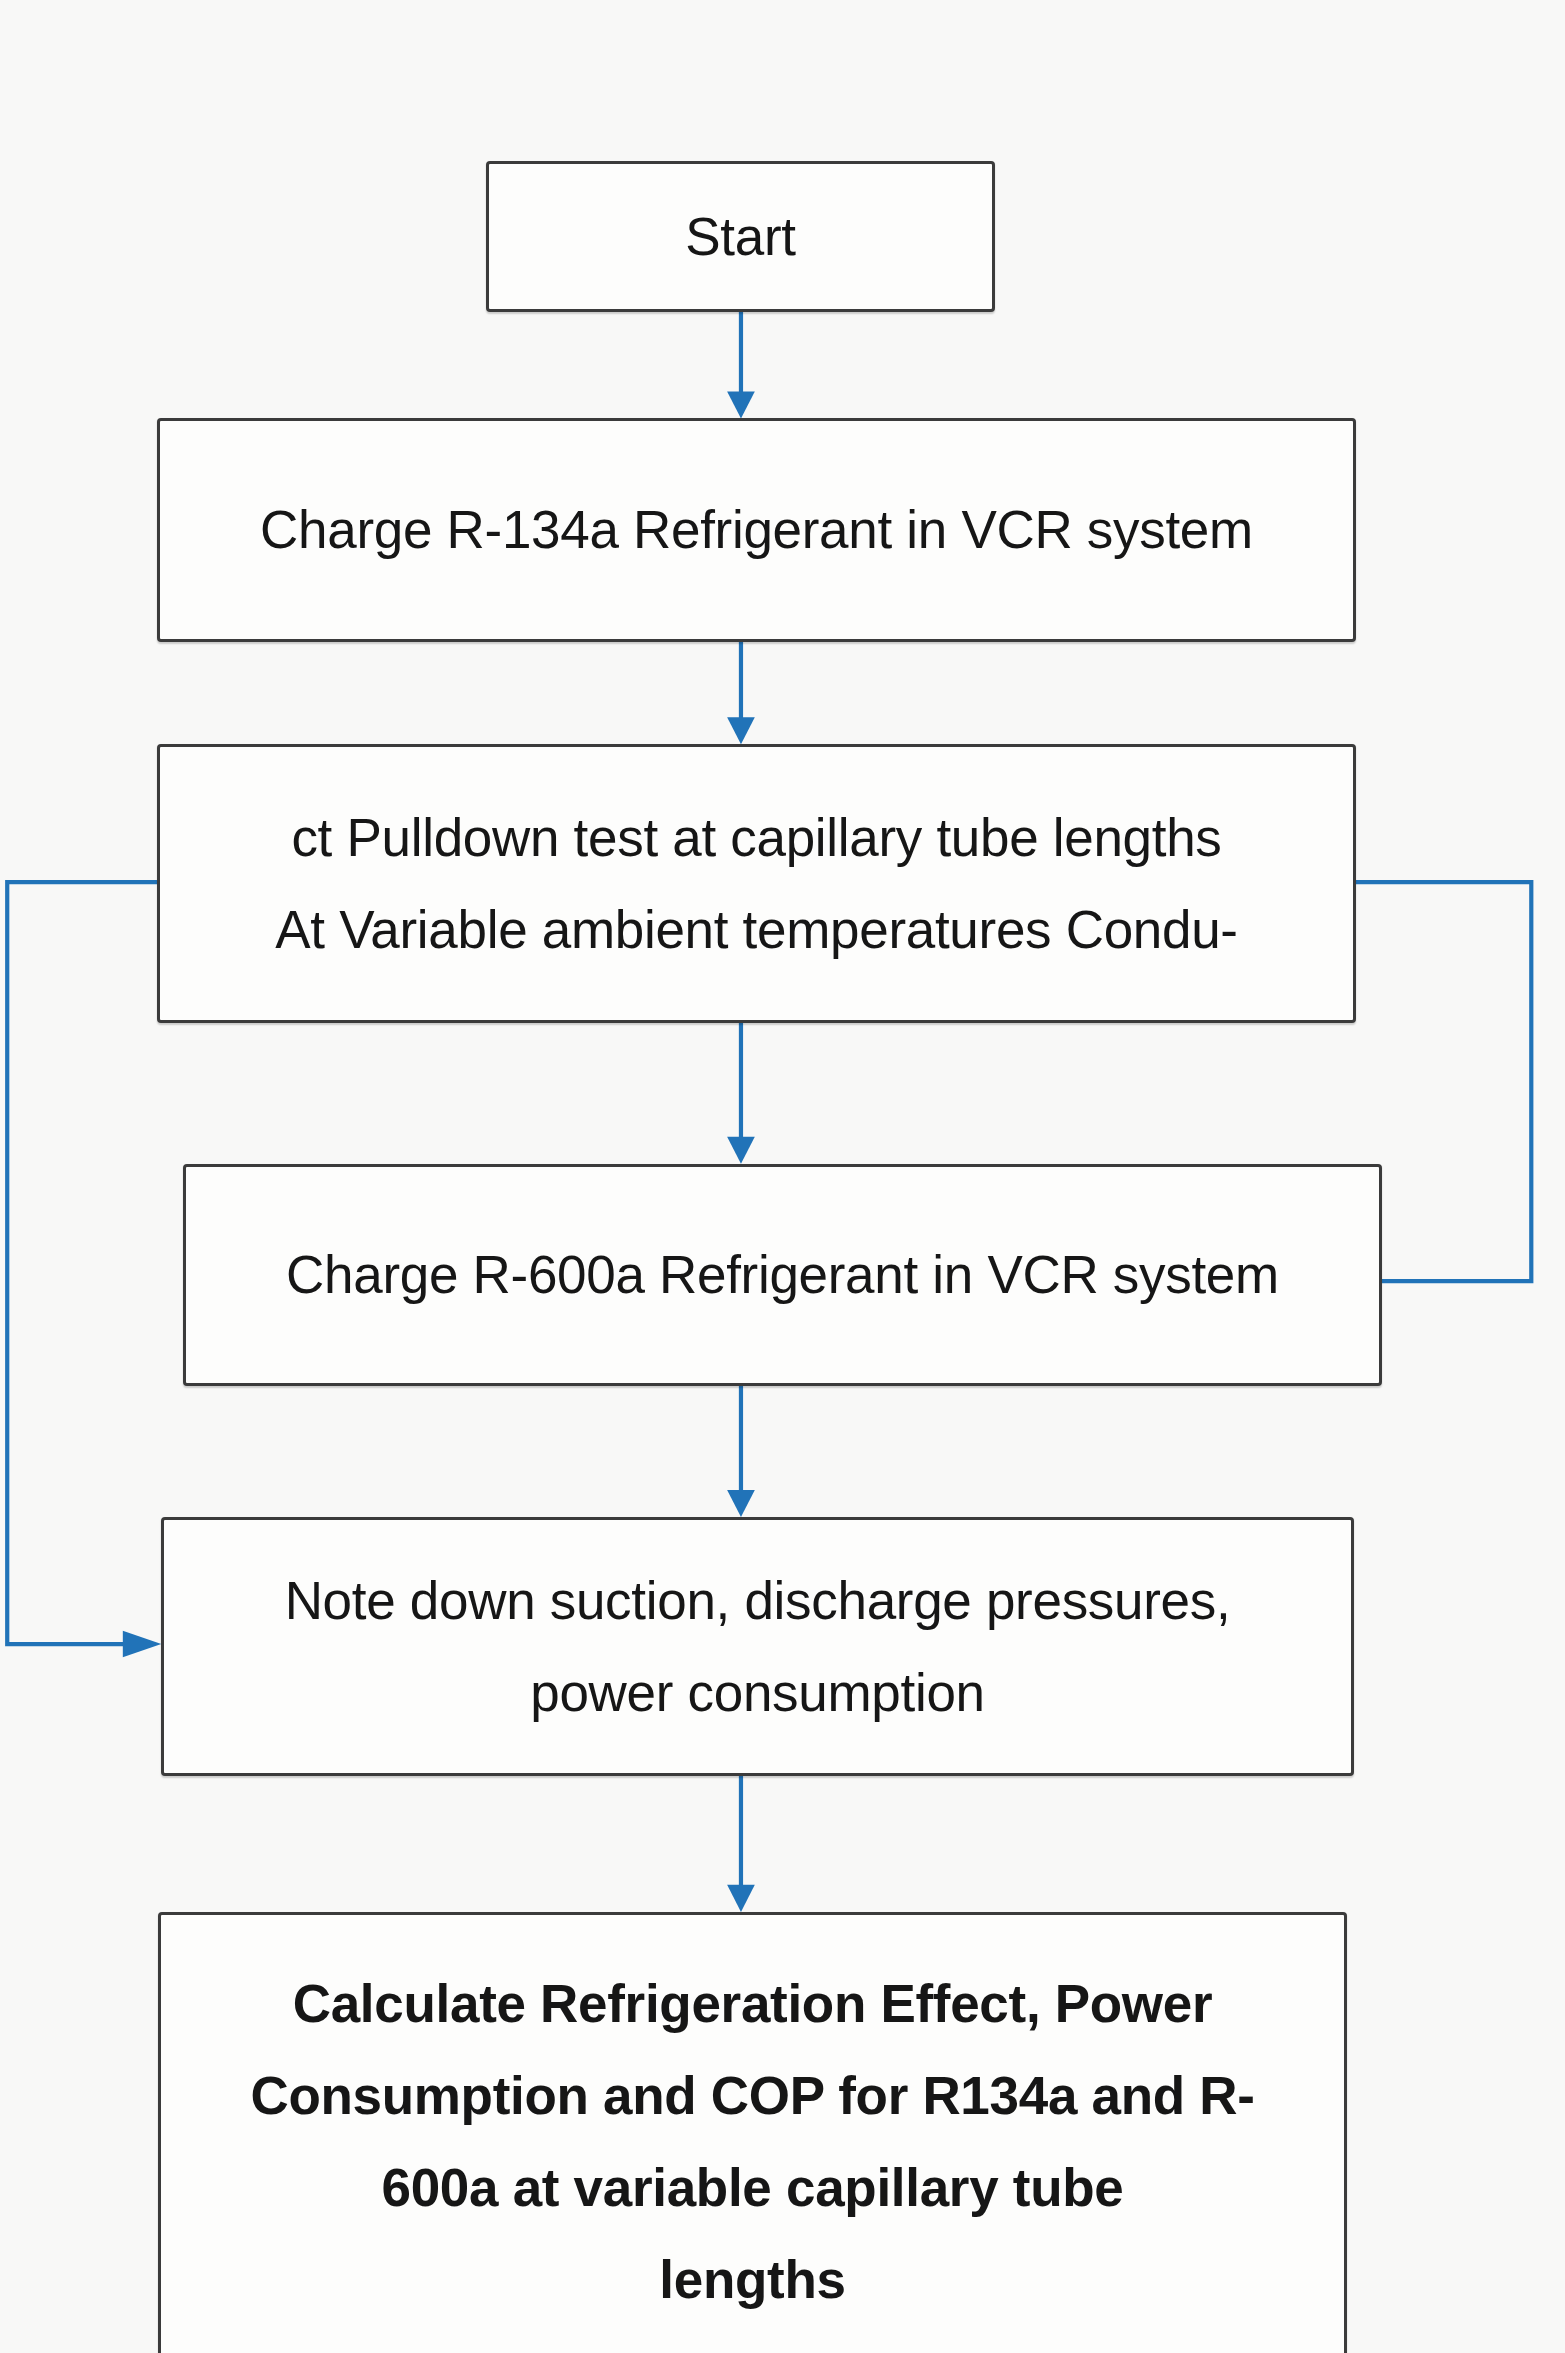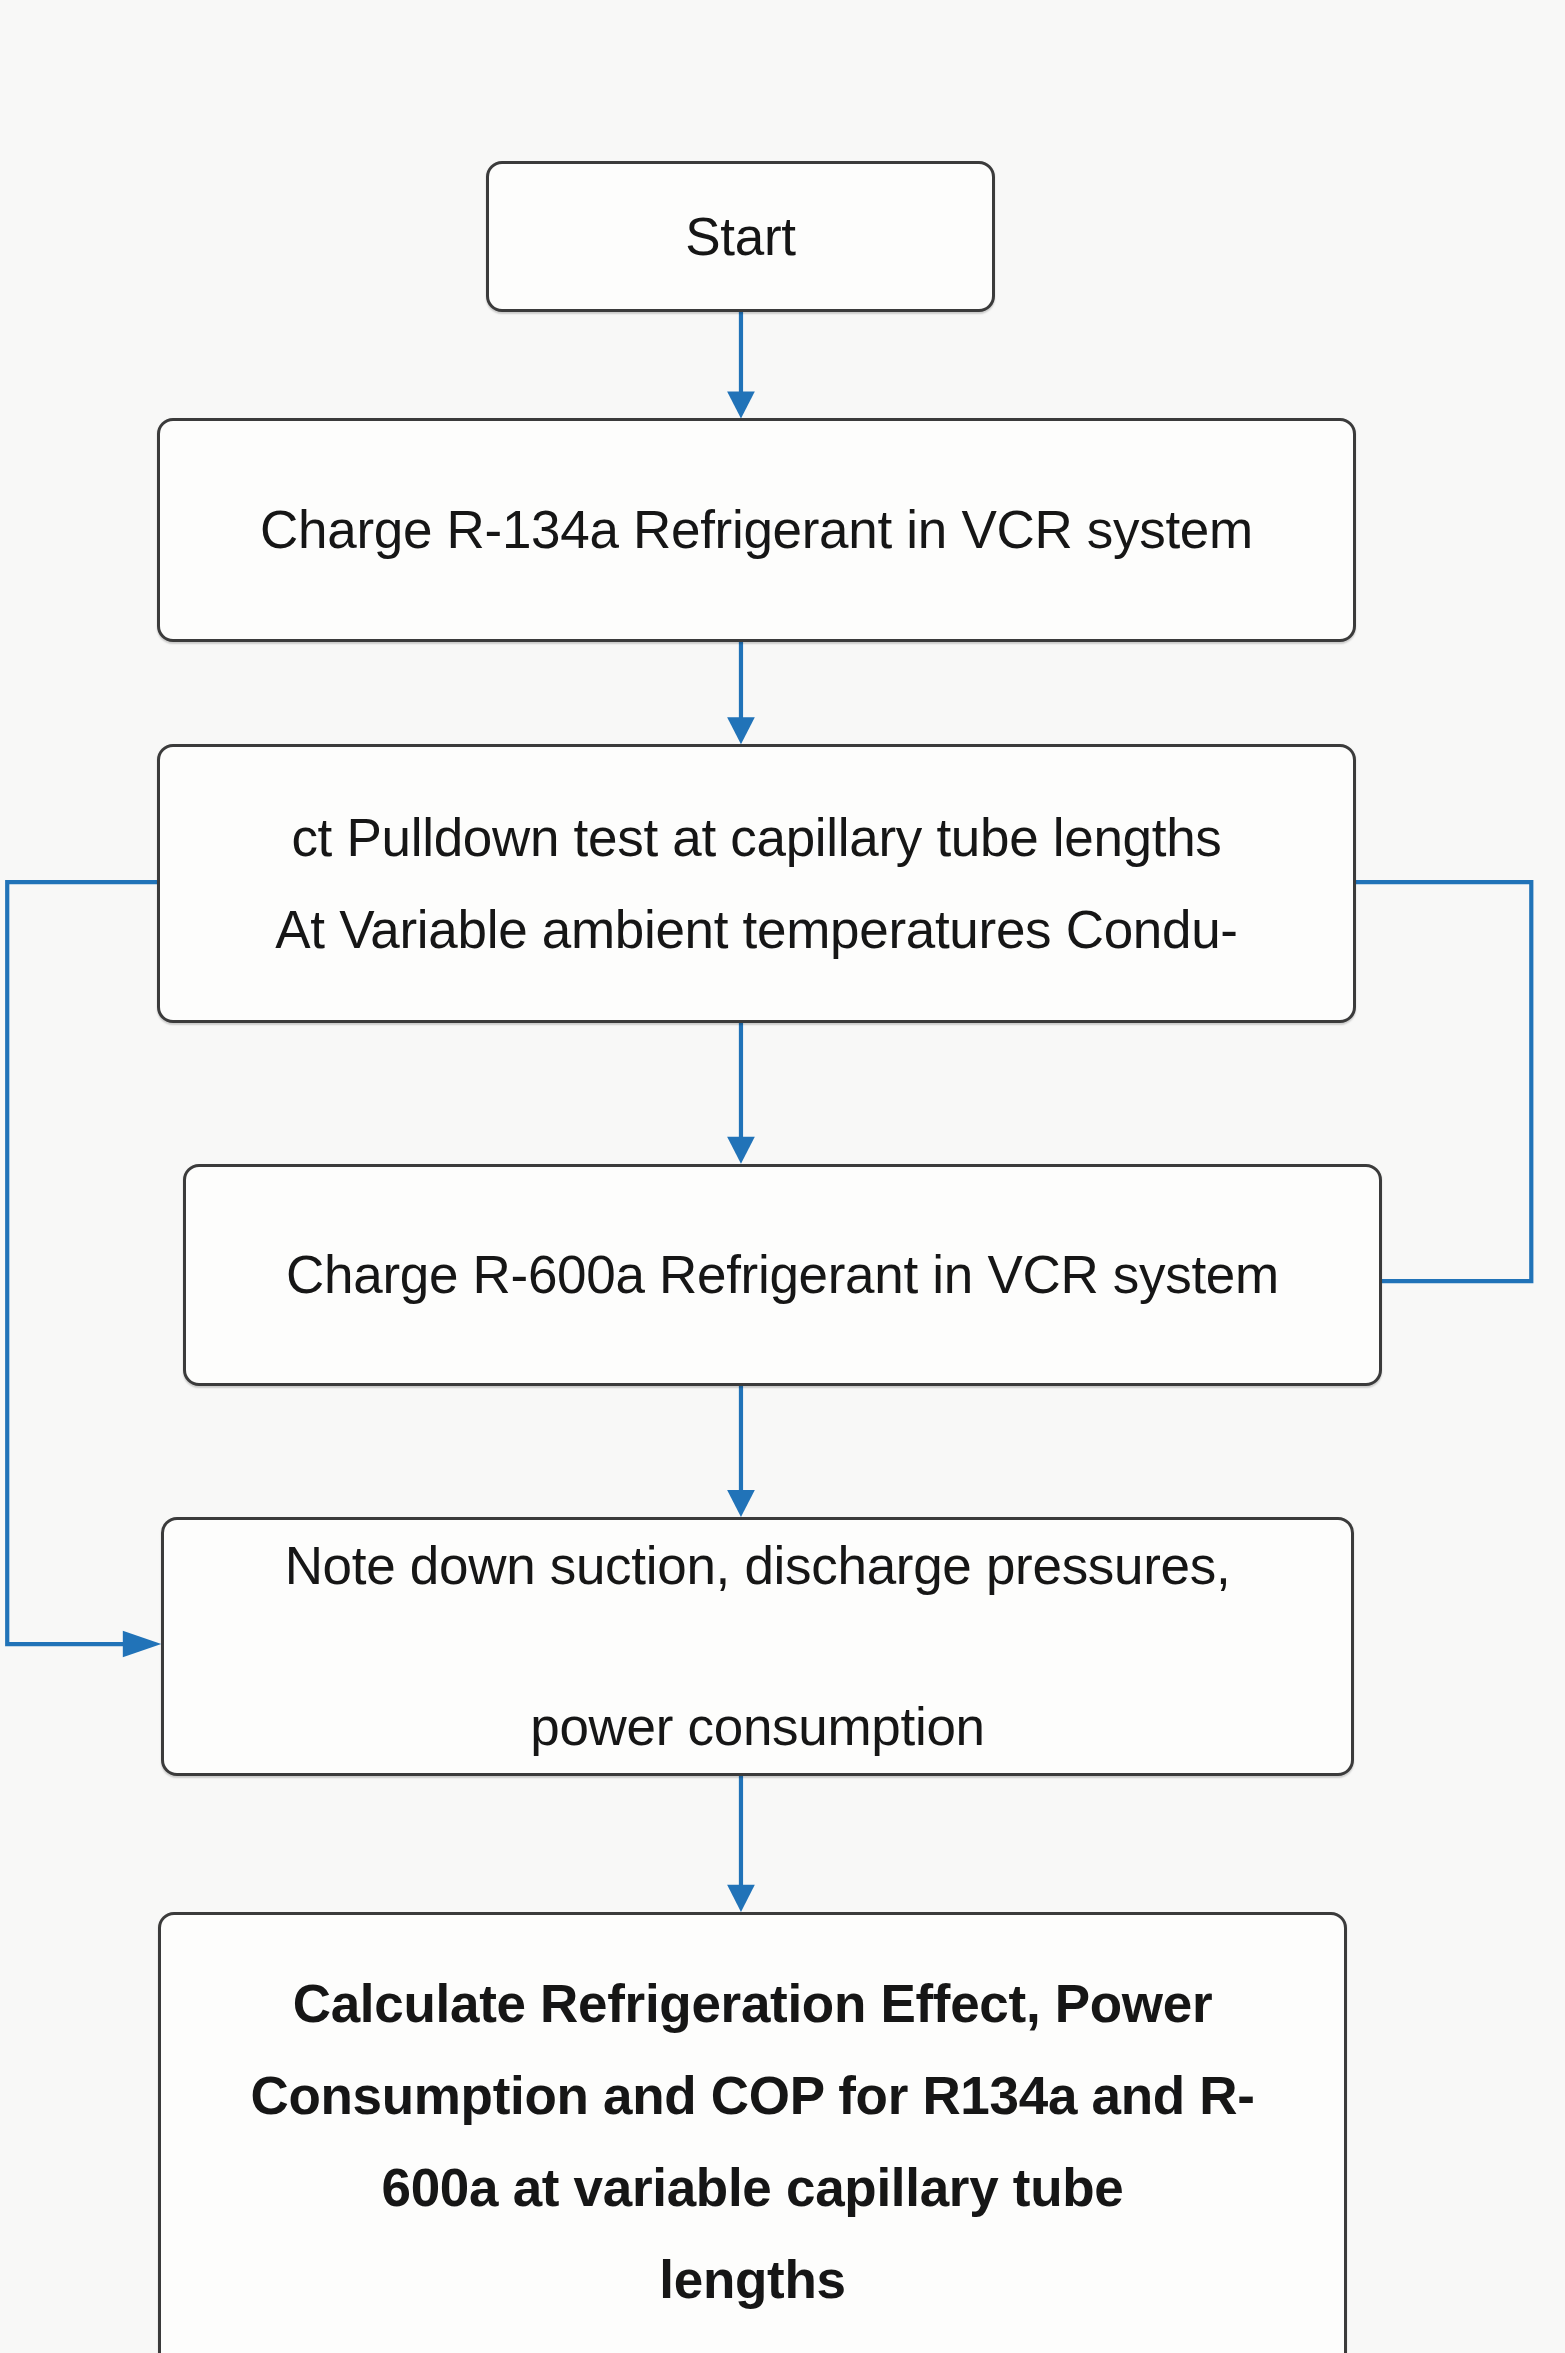--- a/index.html
+++ b/index.html
@@ -31,38 +31,38 @@
     fill: none;
   }
   .edge-head {
     fill: var(--arrow, #2173b8);
     stroke: none;
   }
   .node {
     position: absolute;
     background: var(--box_fill, #fdfdfc);
     border: 3.6px solid var(--box_border, #3b3b3b);
-    border-radius: 16px;
+    border-radius: 4px;
     color: var(--text, #161616);
     display: flex;
     flex-direction: column;
     justify-content: center;
     align-items: center;
     text-align: center;
     font-size: 53px;
     line-height: 92px;
     letter-spacing: -0.3px;
     box-shadow: 0 1.8px 1.8px rgba(0,0,0,0.18);
   }
   .node .line { white-space: nowrap; }
   #n-start    { left: 486px; top: 161px;  width: 509px;  height: 151px; }
   #n-r134a    { left: 157px; top: 418px;  width: 1199px; height: 224px; }
   #n-pulldown { left: 157px; top: 744px; width: 1199px; height: 279px; }
   #n-r600a    { left: 155px; top: 1164px; width: 1199px; height: 222px; margin-left: 28px; }
-  #n-note     { left: 161px; top: 1517px; width: 1193px; height: 259px; justify-content: space-between; }
+  #n-note     { left: 161px; top: 1517px; width: 1193px; height: 259px; }
   #n-calc     { left: 158px; top: 1912px; width: 1189px; height: 460px; font-weight: bold; }
 </style>
 </head>
 <body>
 
 <div class="canvas">
 
   <svg class="connector-layer" viewBox="0 0 2600 3910" xmlns="http://www.w3.org/2000/svg">
 
     <line class="edge-line" x1="1231" y1="516" x2="1231" y2="654"></line>

